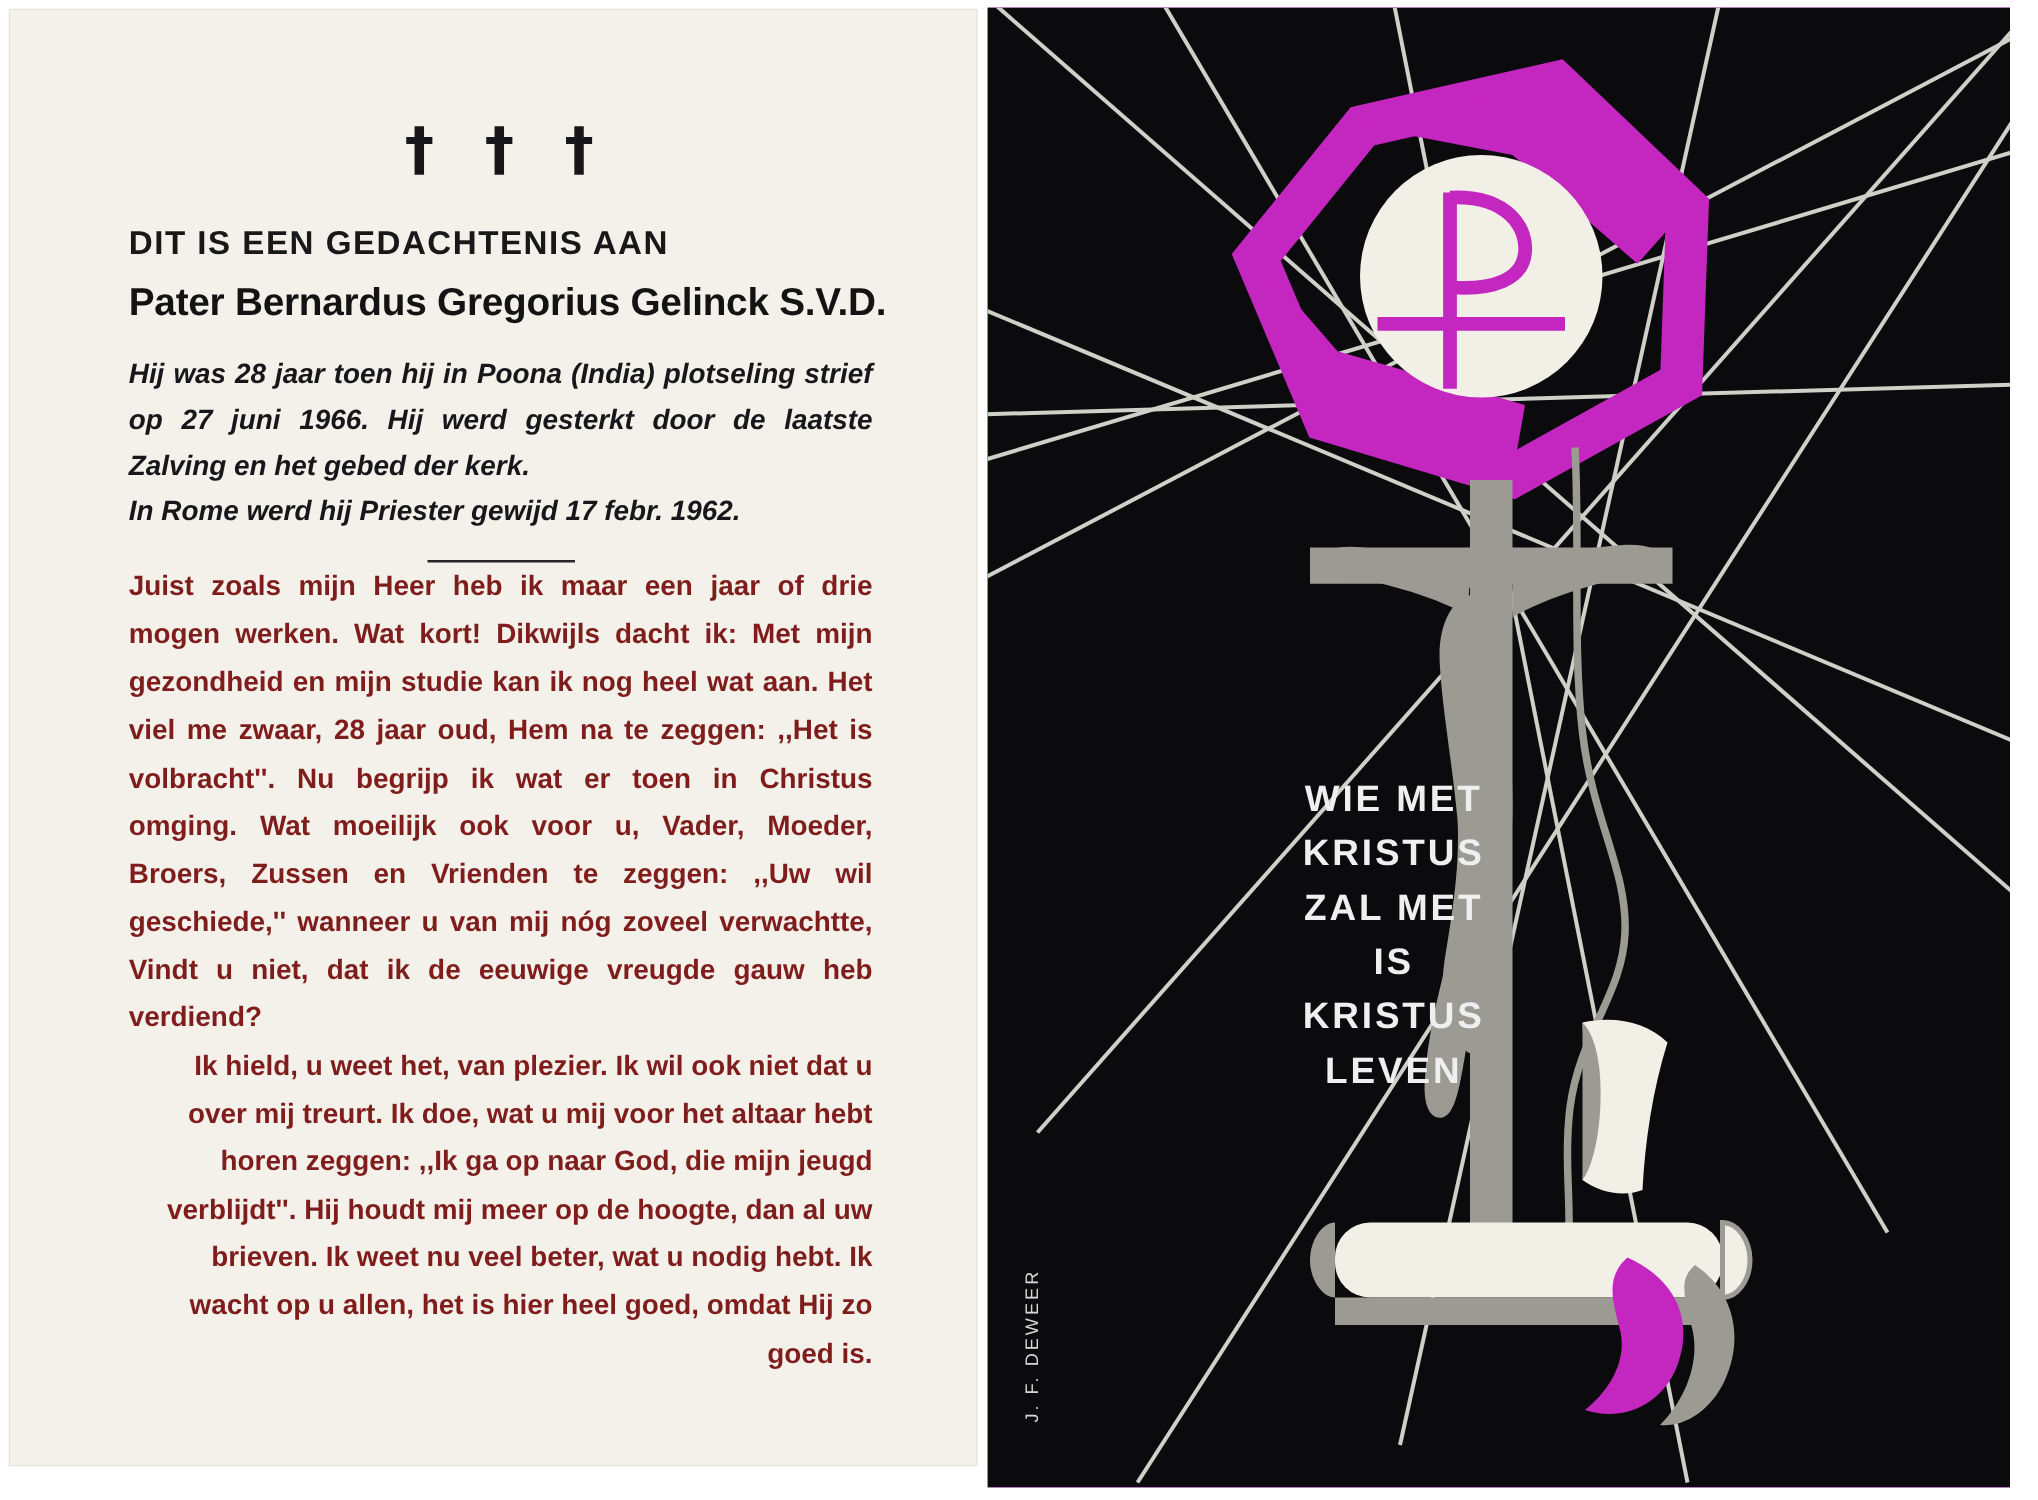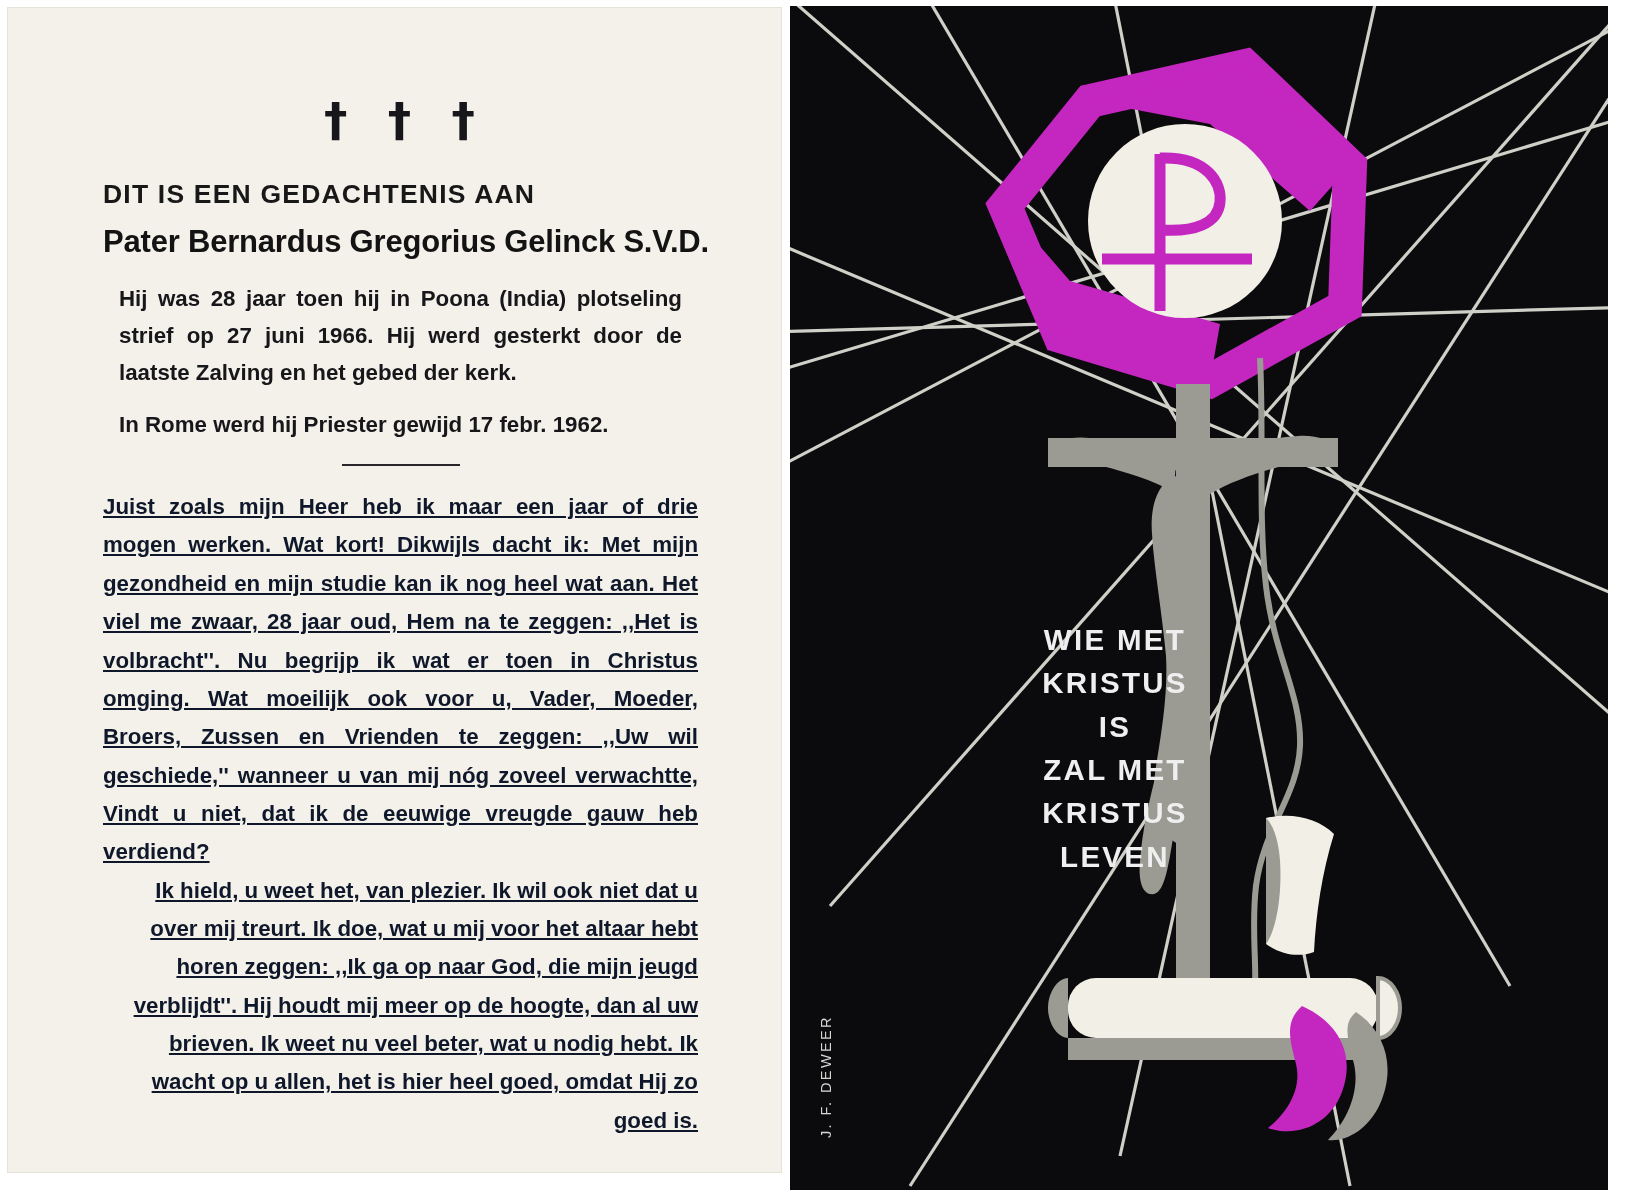--- a/index.html
+++ b/index.html
@@ -70,40 +70,39 @@
   .bio {
     margin-top: 21px;
     font-size: 22.3px;
     line-height: 1.65;
     color: #17161a;
     font-weight: 600;
     text-align: justify;
     text-justify: inter-word;
   }
   .bio p {
-    margin: 16px;
+    margin: 0;
+    font-style: italic;
   }
   .bio .center {
     text-align: center;
   }
   .rule {
     width: 118px;
     height: 2px;
     background: #28262a;
     margin: 20px auto 0 auto;
   }
   .body-text {
-    margin-top: 22px;
     font-size: 22.3px;
     line-height: 1.72;
-    color: #0f172a;
+    color: #7f1d1d;
     font-weight: 600;
     text-align: justify;
     text-justify: inter-word;
-    text-decoration: underline;
   }
   .body-text p {
     margin: 0;
   }
   .body-text p.last-line {
     text-align: right;
   }
 
   
   .right-page {
@@ -246,22 +245,22 @@
         <g>
           <path d="M 512 1000 C 548 1016 566 1048 552 1086 C 540 1118 508 1132 478 1122 C 498 1106 512 1082 506 1058 C 500 1034 494 1016 512 1000 Z" fill="#c426c0"></path>
           <path d="M 566 1006 C 596 1026 606 1062 590 1098 C 578 1124 556 1136 538 1134 C 558 1114 570 1084 564 1058 C 558 1032 552 1018 566 1006 Z" fill="#9b9b93"></path>
         </g>
       </svg>
     </div>
 
     <div class="verse">
       <div>WIE MET</div>
       <div>KRISTUS</div>
+      <div>ZAL MET</div>
       <div>IS</div>
-      <div>ZAL MET</div>
       <div>KRISTUS</div>
       <div>LEVEN</div>
     </div>
 
     <div class="signature">J. F. DEWEER</div>
 
   </div>
 
 </div>
 

